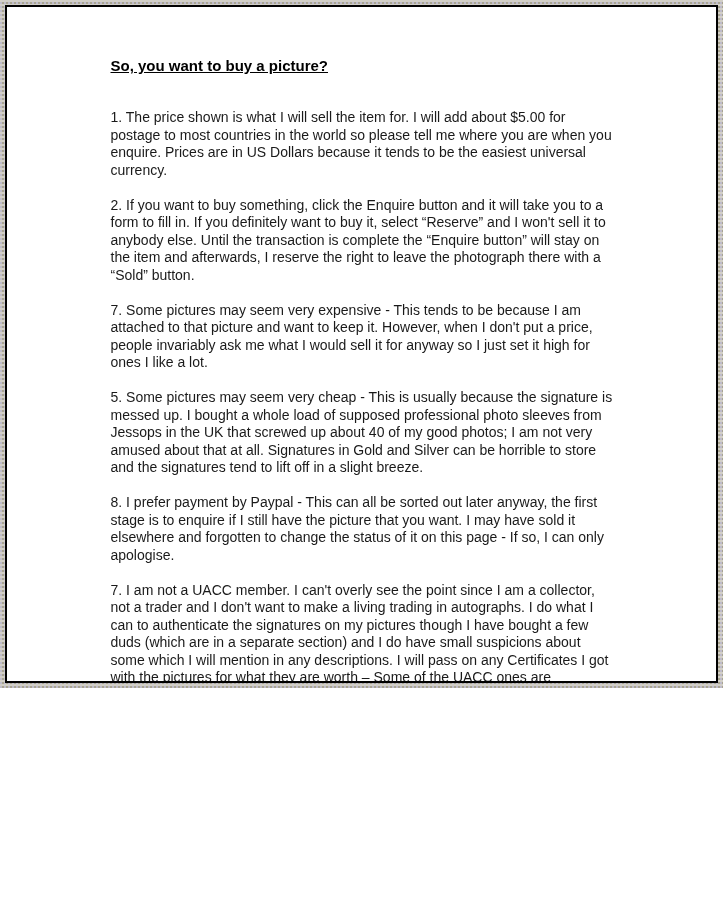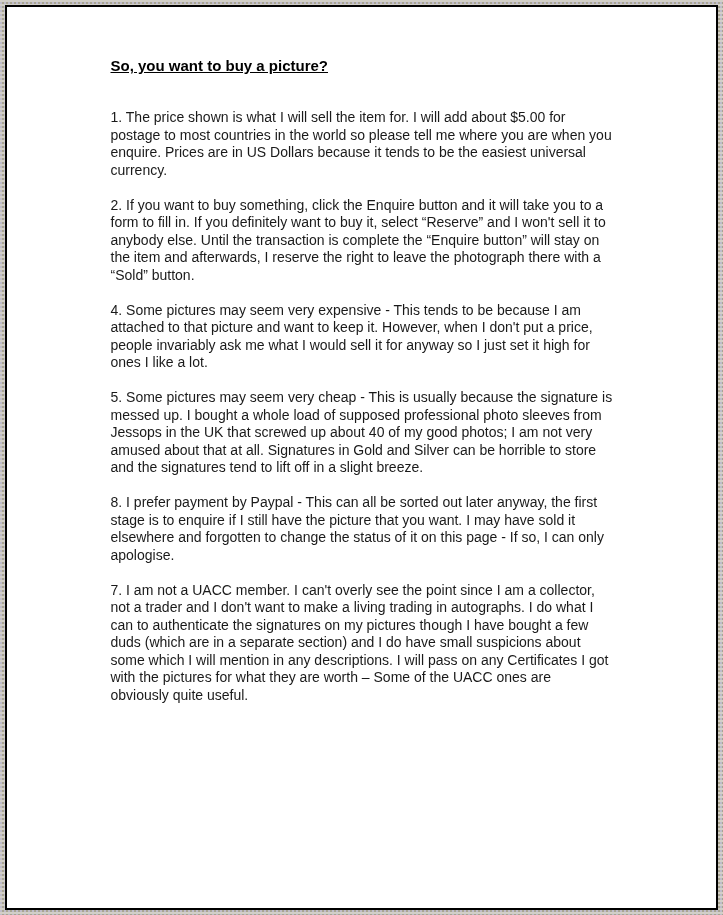--- a/index.html
+++ b/index.html
@@ -10,21 +10,21 @@
   }
   body {
     width: 723px;
     height: 915px;
     overflow: hidden;
     font-family: "Liberation Sans", "DejaVu Sans", sans-serif;
   }
   
   .frame {
     width: 723px;
-    height: 915px;
+    height: 688px;
     padding: 5px;
     background:
       repeating-conic-gradient(
         var(--frame-color-1, #d2cfc7) 0% 25%,
         var(--frame-color-2, #a9a591) 25% 50%,
         var(--frame-color-3, #bfbccb) 50% 75%,
         var(--frame-color-1, #d2cfc7) 75% 100%
       );
     background-size: 4px 4px;
   }
@@ -60,19 +60,19 @@
 </style>
 </head>
 <body>
 
 <div class="frame">
   <div class="page">
     <div class="content">
       <h1>So, you want to buy a picture?</h1>
       <p class="para">1. The price shown is what I will sell the item for. I will add about $5.00 for postage to most countries in the world so please tell me where you are when you enquire. Prices are in US Dollars because it tends to be the easiest universal currency.</p>
       <p class="para">2. If you want to buy something, click the Enquire button and it will take you to a form to fill in. If you definitely want to buy it, select “Reserve” and I won't sell it to anybody else. Until the transaction is complete the “Enquire button” will stay on the item and afterwards, I reserve the right to leave the photograph there with a “Sold” button.</p>
-      <p class="para">4. Some pictures may seem very expensive - This tends to be because I am attached to that picture and want to keep it. However, when I don't put a price, people invariably ask me what I would sell it for anyway so I just set it high for ones I like a lot.</p>
+      <p class="para">7. Some pictures may seem very expensive - This tends to be because I am attached to that picture and want to keep it. However, when I don't put a price, people invariably ask me what I would sell it for anyway so I just set it high for ones I like a lot.</p>
       <p class="para">5. Some pictures may seem very cheap - This is usually because the signature is messed up. I bought a whole load of supposed professional photo sleeves from Jessops in the UK that screwed up about 40 of my good photos; I am not very amused about that at all. Signatures in Gold and Silver can be horrible to store and the signatures tend to lift off in a slight breeze.</p>
       <p class="para">8. I prefer payment by Paypal - This can all be sorted out later anyway, the first stage is to enquire if I still have the picture that you want. I may have sold it elsewhere and forgotten to change the status of it on this page - If so, I can only apologise.</p>
       <p class="para">7. I am not a UACC member. I can't overly see the point since I am a collector, not a trader and I don't want to make a living trading in autographs. I do what I can to authenticate the signatures on my pictures though I have bought a few duds (which are in a separate section) and I do have small suspicions about some which I will mention in any descriptions. I will pass on any Certificates I got with the pictures for what they are worth – Some of the UACC ones are obviously quite useful.</p>
     </div>
   </div>
 </div>
 
 </body></html>

